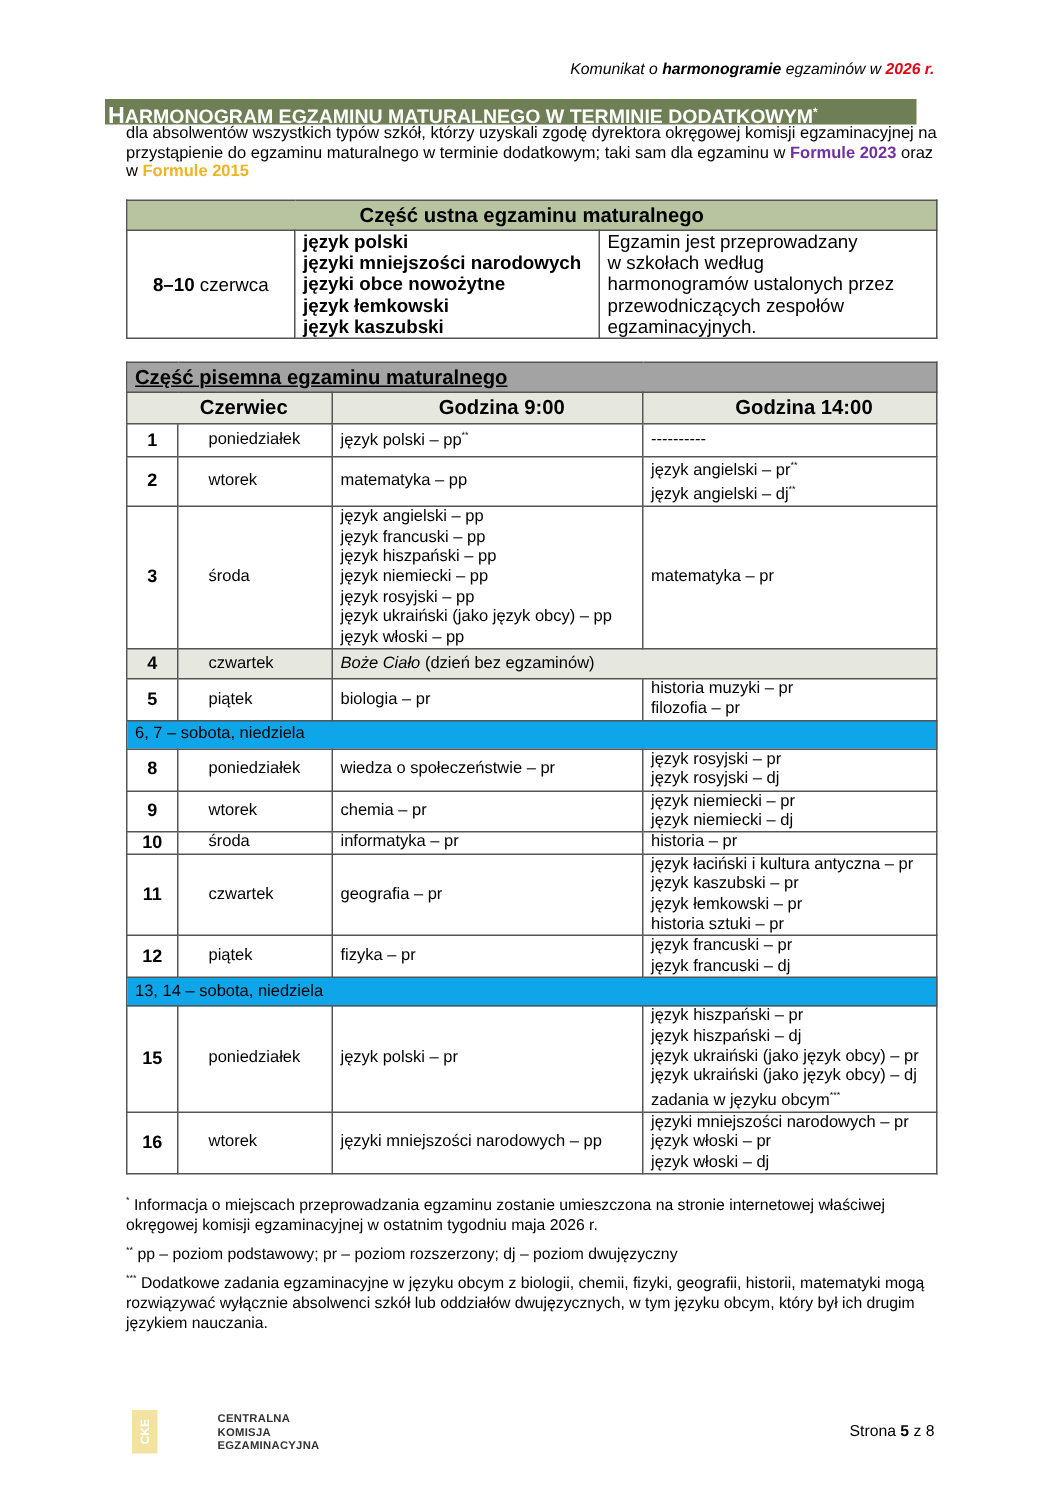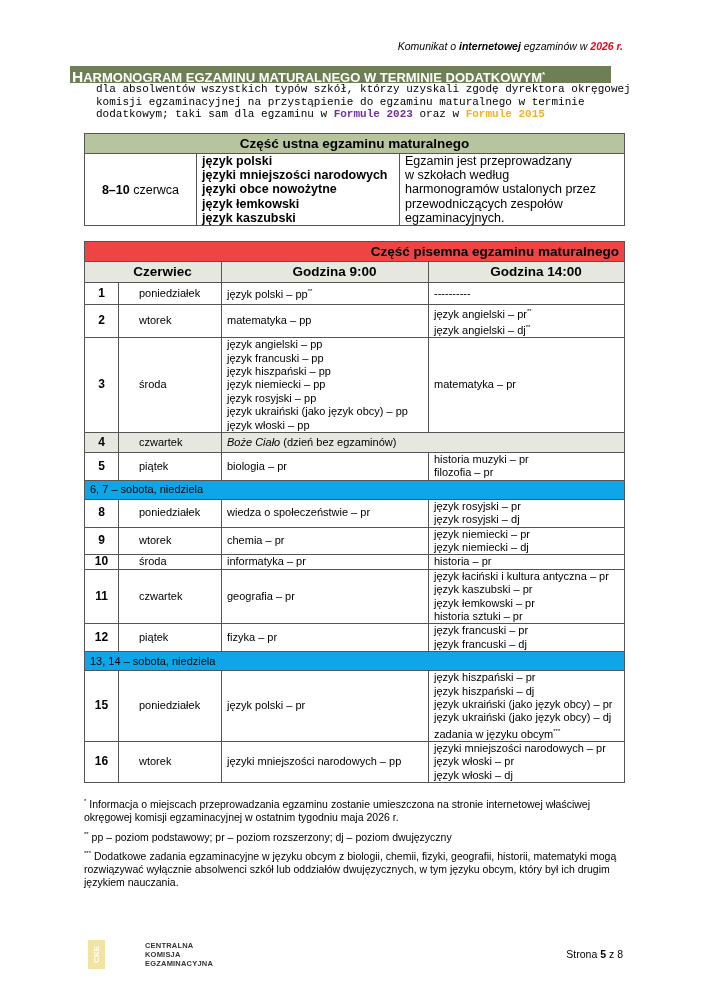--- a/index.html
+++ b/index.html
@@ -3,53 +3,53 @@
 <meta charset="utf-8">
 <style>
   html, body { margin: 0; padding: 0; background: #ffffff; }
   body { width: 707px; height: 1000px; position: relative; font-family: "Liberation Sans", sans-serif; color: #000; overflow: hidden; }
   .header-note { position: absolute; top: 40px; right: 84px; font-size: 10.5px; font-style: italic; }
   .header-note b { font-style: italic; }
   .header-note .red { color: #e30613; font-weight: bold; }
   .title-bar { position: absolute; left: 70px; top: 66px; width: 541px; height: 17px; background: #6f7f55; color: #fff; font-weight: bold; font-size: 13px; line-height: 17px; padding-left: 2px; box-sizing: border-box; }
   .title-bar .big { font-size: 15.5px; }
   .title-bar sup { font-size: 8px; }
-  .intro { position: absolute; left: 96px; top: 83px; width: 545px; font-size: 11px; line-height: 12.6px; font-family: Liberation Mono, monospace; }
+  .intro { position: absolute; left: 84px; top: 83px; width: 545px; font-size: 11px; line-height: 12.6px; }
   .purple { color: #7030a0; font-weight: bold; }
   .orange { color: #f0b323; font-weight: bold; }
   table { border-collapse: collapse; position: absolute; left: 84px; width: 541px; font-size: 11px; }
   td, th { border: 1px solid #555; padding: 0 5px; vertical-align: middle; }
   .oral { top: 133px; }
   .oral .hdr { background: #b8c4a0; font-weight: bold; font-size: 13.5px; text-align: center; height: 19px; }
   .oral .date { text-align: center; font-size: 12.5px; width: 101px; }
   .oral .subjects { font-weight: bold; font-size: 12.5px; line-height: 14.2px; width: 192px; }
   .oral .desc { font-size: 12.5px; line-height: 14.2px; }
   .written { top: 241px; }
-  .written .hdr { background: #ef4444; font-weight: bold; font-size: 13.5px; text-align: right; height: 19px; }
+  .written .hdr { background: #a3a3a3; font-weight: bold; font-size: 13.5px; text-align: left; height: 19px; text-decoration: underline; }
   .written .colhdr { background: #e6e8df; font-weight: bold; font-size: 13.5px; text-align: center; height: 20px; padding-left: 24px; }
   .written td { line-height: 13.4px; }
   .written .num { width: 23px; text-align: center; font-weight: bold; font-size: 12px; }
   .written .day { width: 77px; padding-left: 20px; }
   .written .c9 { width: 196px; }
   .shaded td { background: #e6e8df; }
   .weekend td { background: #0ea5e9; height: 18px; }
   sup.fn { font-size: 6px; vertical-align: super; }
   .footnotes { position: absolute; left: 84px; top: 795px; width: 545px; font-size: 10.5px; line-height: 13.5px; }
   .footnotes p { margin: 0 0 3px 0; }
   .footnotes sup { font-size: 6px; }
   .logo { position: absolute; left: 88px; top: 940px; display: flex; align-items: center; gap: 36px; }
   .logo-mark { width: 17px; height: 29px; background: #f3e3a0; display: flex; flex-direction: column; justify-content: center; align-items: center; color: #fff; font-size: 8px; font-weight: bold; line-height: 9px; }
   .logo-text { margin-left: 4px; font-size: 7.5px; font-weight: bold; line-height: 9px; color: #333; letter-spacing: 0.2px; }
   .page-num { position: absolute; right: 84px; top: 948px; font-size: 10.5px; }
 </style>
 </head>
 <body>
 
 <div class="header-note">
-  <span>Komunikat o </span><b>internetowej</b><span> egzaminów w </span><span class="red">2026 r.</span>
+  <span>Komunikat o </span><b>harmonogramie</b><span> egzaminów w </span><span class="red">2026 r.</span>
 </div>
 
 <div class="title-bar">
   <span class="big">H</span><span>ARMONOGRAM EGZAMINU MATURALNEGO W TERMINIE DODATKOWYM</span><sup>*</sup>
 </div>
 
 <div class="intro">
   <span>dla absolwentów wszystkich typów szkół, którzy uzyskali zgodę dyrektora okręgowej komisji egzaminacyjnej na przystąpienie do egzaminu maturalnego w terminie dodatkowym; taki sam dla egzaminu w </span><span class="purple">Formule 2023</span><span> oraz w </span><span class="orange">Formule 2015</span>
 </div>
 

